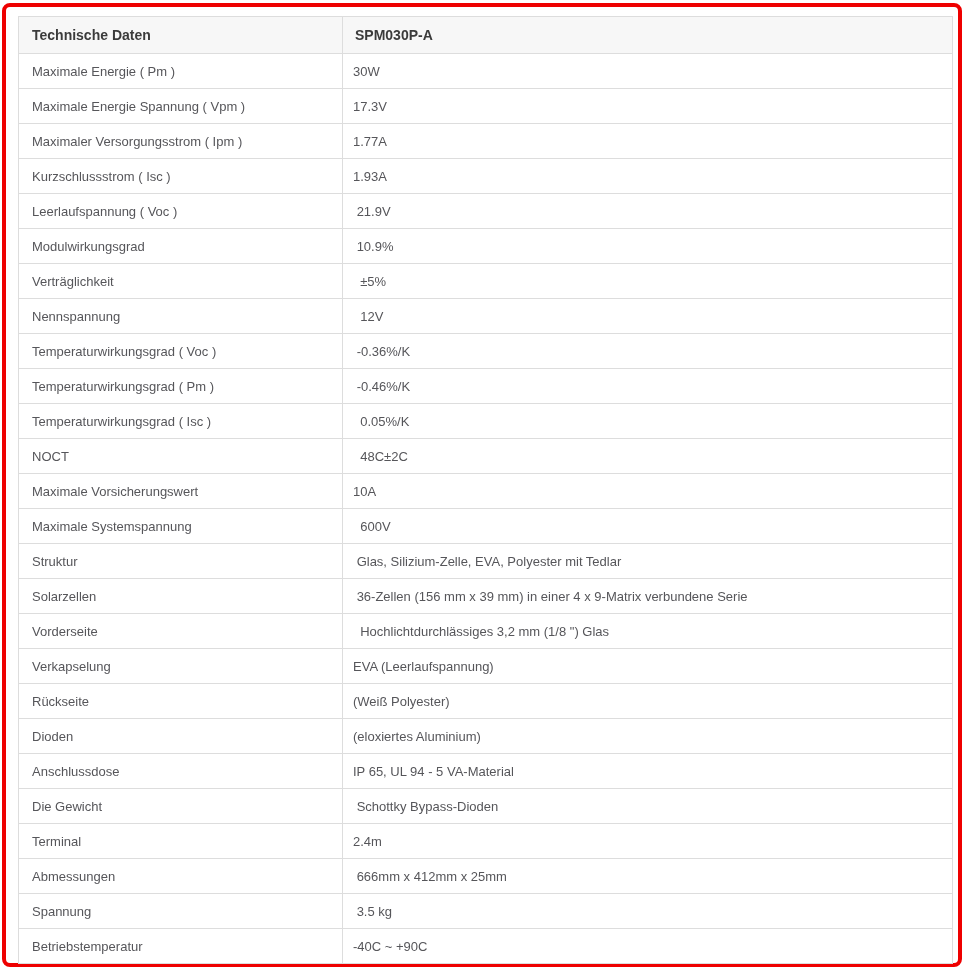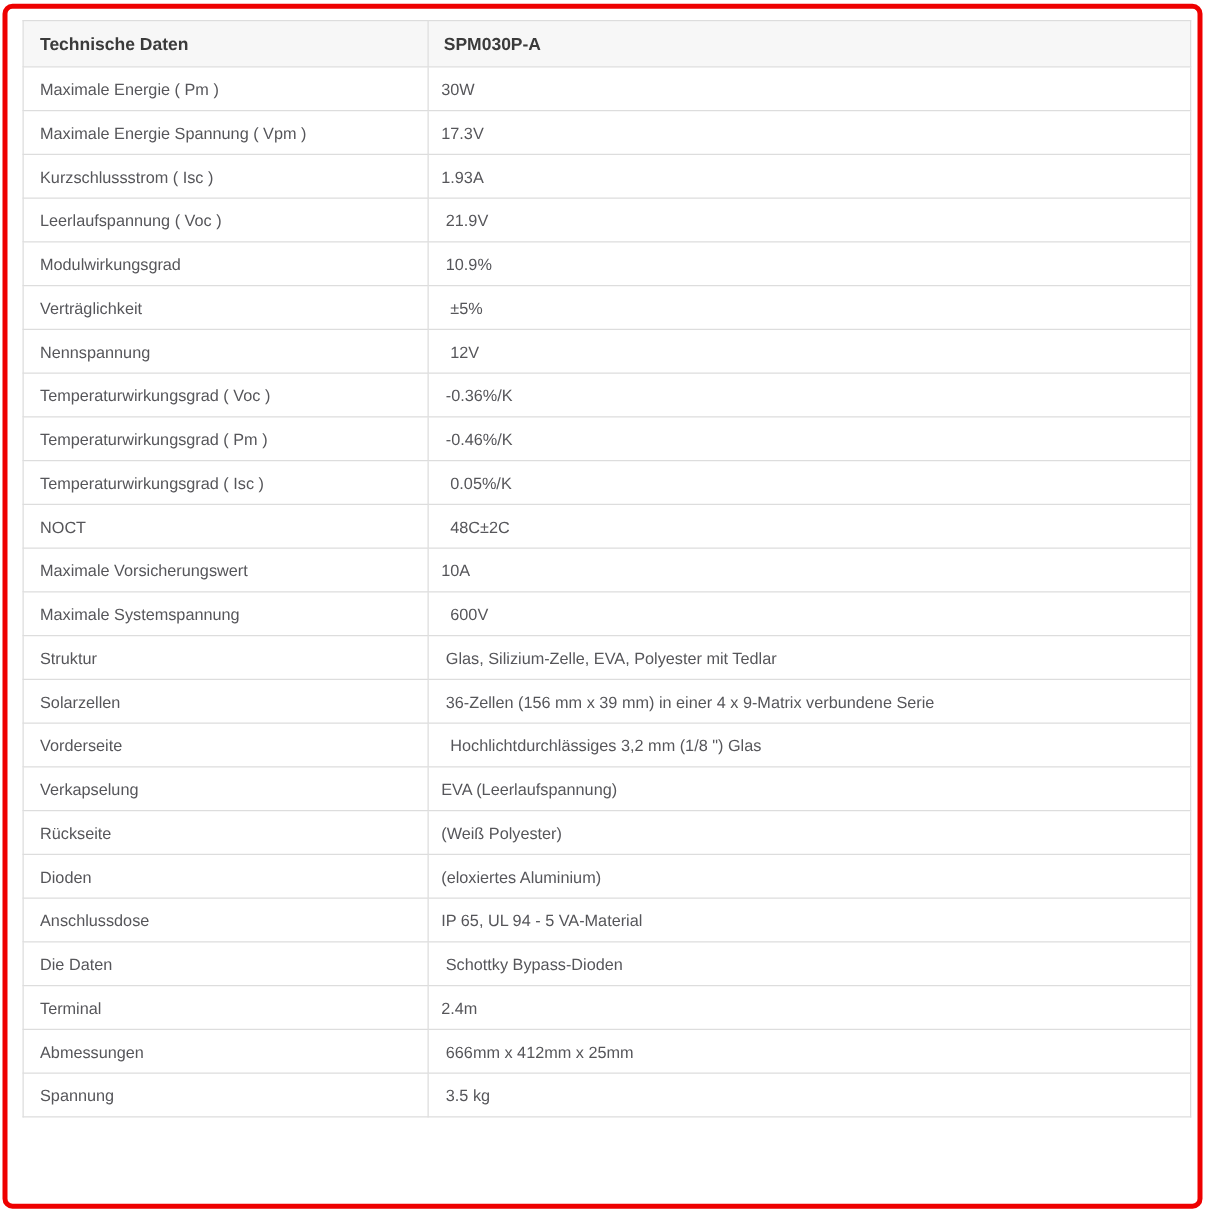--- a/index.html
+++ b/index.html
@@ -91,20 +91,24 @@
     <tbody>
         <tr>
           <td class="label">Maximale Energie ( Pm )</td>
           <td class="value">30W</td>
         </tr>
         <tr>
           <td class="label">Maximale Energie Spannung ( Vpm )</td>
           <td class="value">17.3V</td>
         </tr>
         <tr>
+          <td class="label">Maximaler Versorgungsstrom ( Ipm )</td>
+          <td class="value">1.77A</td>
+        </tr>
+        <tr>
           <td class="label">Kurzschlussstrom ( Isc )</td>
           <td class="value">1.93A</td>
         </tr>
         <tr>
           <td class="label">Leerlaufspannung ( Voc )</td>
           <td class="value"> 21.9V</td>
         </tr>
         <tr>
           <td class="label">Modulwirkungsgrad</td>
           <td class="value"> 10.9%</td>
@@ -163,30 +167,34 @@
         </tr>
         <tr>
           <td class="label">Dioden</td>
           <td class="value">(eloxiertes Aluminium)</td>
         </tr>
         <tr>
           <td class="label">Anschlussdose</td>
           <td class="value">IP 65, UL 94 - 5 VA-Material</td>
         </tr>
         <tr>
-          <td class="label">Die Daten</td>
+          <td class="label">Die Gewicht</td>
           <td class="value"> Schottky Bypass-Dioden</td>
         </tr>
         <tr>
           <td class="label">Terminal</td>
           <td class="value">2.4m</td>
         </tr>
         <tr>
           <td class="label">Abmessungen</td>
           <td class="value"> 666mm x 412mm x 25mm</td>
         </tr>
         <tr>
           <td class="label">Spannung</td>
           <td class="value"> 3.5 kg</td>
+        </tr>
+        <tr>
+          <td class="label">Betriebstemperatur</td>
+          <td class="value">-40C ~ +90C</td>
         </tr>
       </tbody>
   </table>
 </div>
 
 </body></html>

